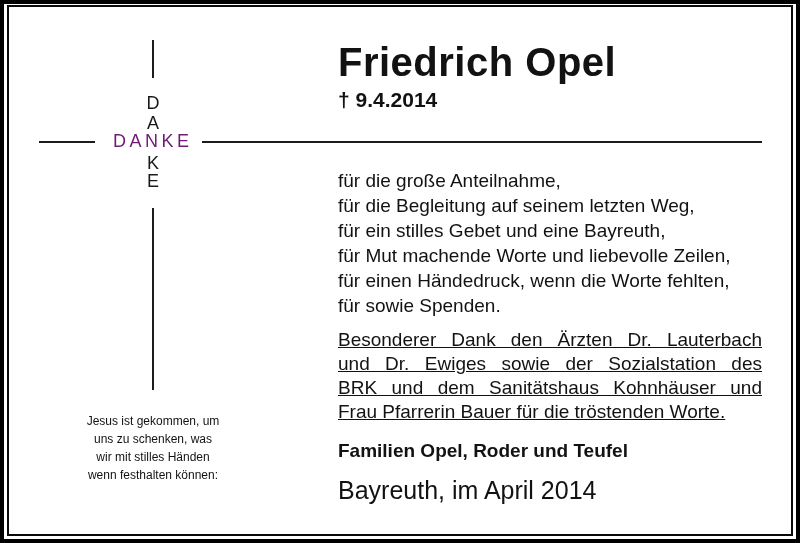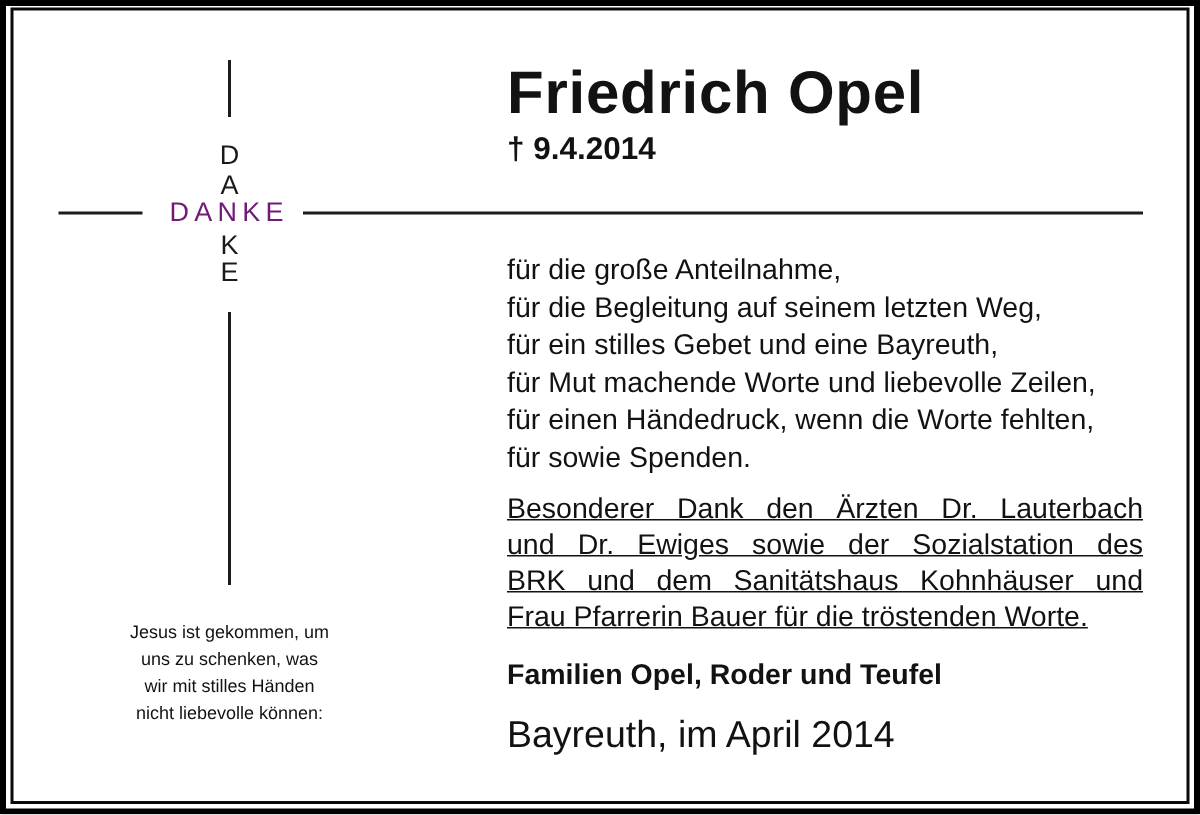--- a/index.html
+++ b/index.html
@@ -176,18 +176,18 @@
     <div class="special-line last">Frau Pfarrerin Bauer für die tröstenden Worte.</div>
   </div>
 
   <div class="family-line">Familien Opel, Roder und Teufel</div>
   <div class="place-date">Bayreuth, im April 2014</div>
 
   <div class="quote-block">
     <div class="quote-line">Jesus ist gekommen, um</div>
     <div class="quote-line">uns zu schenken, was</div>
     <div class="quote-line">wir mit stilles Händen</div>
-    <div class="quote-line">nicht liebevolle können:</div>
+    <div class="quote-line">wenn festhalten können:</div>
   </div>
 
   <div class="frame-inner"></div>
   <div class="frame-outer"></div>
 </div>
 
 </body></html>

